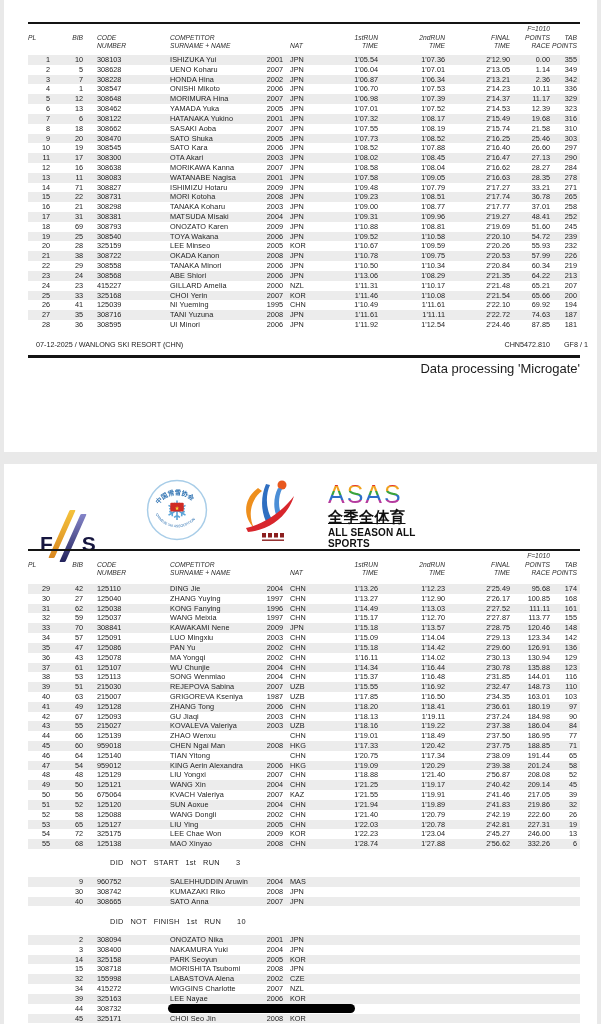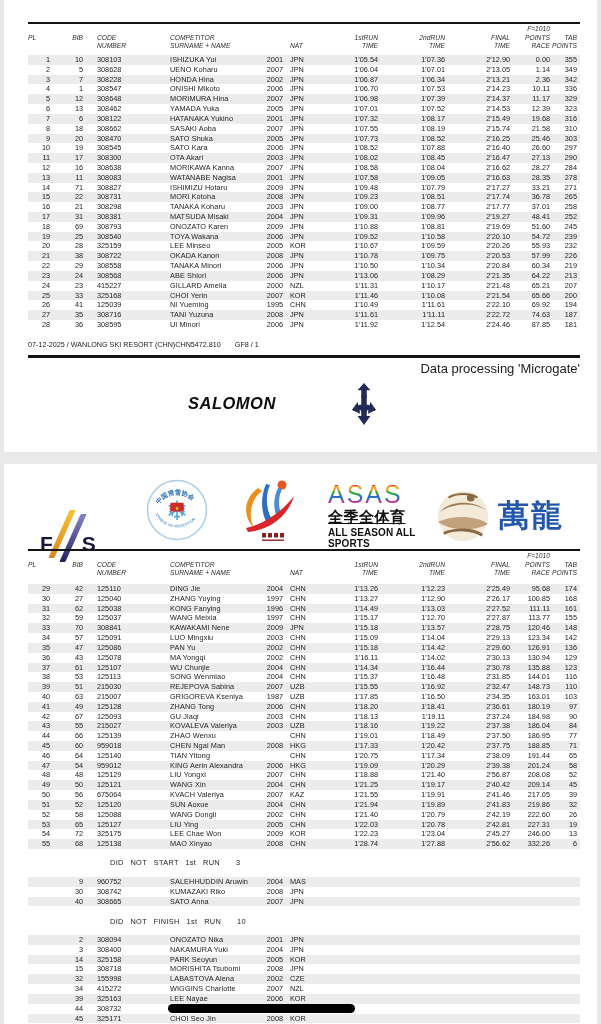--- a/index.html
+++ b/index.html
@@ -36,21 +36,21 @@
   .c-pl{text-align:right;}
   .c-bib{text-align:right;}
   .c-code{padding-left:14px;}
   .c-name{padding-left:12px;letter-spacing:0.1px;}
   .c-year{text-align:right;}
   .c-nat{padding-left:7px;}
   .c-r1,.c-r2,.c-fin,.c-pts,.c-tab{text-align:right;}
   .redact-bar{display:none;position:absolute;left:140px;top:0.5px;width:187px;height:8.6px;background:#000;border-radius:4.5px;}
 
   
-  .p1-footer{position:absolute;left:0;top:340px;width:552px;font-size:7.2px;display:flex;justify-content:flex-start;line-height:10px;}
+  .p1-footer{position:absolute;left:8px;top:340px;width:552px;font-size:7.2px;display:flex;justify-content:space-between;line-height:10px;gap:44px;}
   .p1-footer .gap{margin-left:14px;}
   .center-note{position:absolute;left:0;top:361px;width:552px;text-align:right;font-size:13px;}
 
   
   .salomon{position:absolute;left:0;top:381px;width:552px;height:50px;}
   .sal-text{position:absolute;left:160px;top:13px;font-size:16.5px;font-weight:800;font-style:italic;letter-spacing:0.5px;color:#0d0d0d;}
   .sal-icon{position:absolute;left:322px;top:1px;width:28px;height:44px;}
 
   
   .logos{position:absolute;left:0;top:12px;width:552px;height:72px;}
@@ -489,32 +489,20 @@
       </div>
 
     <div class="p1-footer">
       <span>07-12-2025  /  WANLONG SKI RESORT (CHN)</span>
       <span><span>CHN5472.810</span><span class="gap">GF8 / 1</span></span>
     </div>
 
     <div class="hline thick" style="top:355px"></div>
     <div class="center-note">Data processing 'Microgate'</div>
 
-    <div class="salomon">
-      <span class="sal-text">SALOMON</span>
-      <svg class="sal-icon" viewBox="0 0 60 96">
-        <g fill="#232a55">
-          <polygon points="30,2 44,18 36,18 36,34 24,34 24,18 16,18"></polygon>
-          <polygon points="3,58 19,44 19,51 31,51 31,63 19,63 19,70" transform="rotate(-12 17 57)"></polygon>
-          <polygon points="57,58 41,44 41,51 29,51 29,63 41,63 41,70" transform="rotate(12 43 57)"></polygon>
-          <rect x="24" y="30" width="12" height="36"></rect>
-          <polygon points="30,94 16,74 24,74 24,58 36,58 36,74 44,74"></polygon>
-        </g>
-      </svg>
-    </div>
   </div>
 </div>
 
 <div class="page page2">
   <div class="content">
     <div class="logos">
 
       <div class="logo fis">
         <span class="fis-letter">F</span>
         <span class="fis-sl sl1"></span>
@@ -553,31 +541,20 @@
           <rect x="28" y="61.5" width="22" height="1.4" fill="#8c1f1f"></rect>
         </svg>
       </div>
 
       <div class="logo asas">
         <div class="asas-word">ASAS</div>
         <div class="asas-cn">全季全体育</div>
         <div class="asas-en">ALL SEASON ALL SPORTS</div>
       </div>
 
-      <div class="logo wanlong">
-        <svg class="wl-sphere" viewBox="0 0 56 60">
-          <circle cx="28" cy="31" r="26" fill="#f3ead9"></circle>
-          <path d="M4 27 C16 18 38 16 52 25 C38 14 14 15 4 27 Z" fill="#9d7b52"></path>
-          <path d="M2 37 C18 30 40 30 54 39 C42 47 14 47 2 37 Z" fill="#b08a5c" opacity="0.75"></path>
-          <path d="M8 49 C20 44 38 44 48 51" stroke="#8a6a44" stroke-width="3" fill="none"></path>
-          <path d="M13 12 C21 7 35 7 43 12" stroke="#8a6a44" stroke-width="2" fill="none"></path>
-          <circle cx="36" cy="12" r="4" fill="#8a6a44"></circle>
-        </svg>
-        <span class="wl-text">萬龍</span>
-      </div>
     </div>
 
     <div class="hline" style="top:85px"></div>
 
     <div class="thead" style="top:88px">
       <div class="grid">
         <div class="hc"></div>
           <div class="hc"></div>
           <div class="hc"></div>
           <div class="hc"></div>

